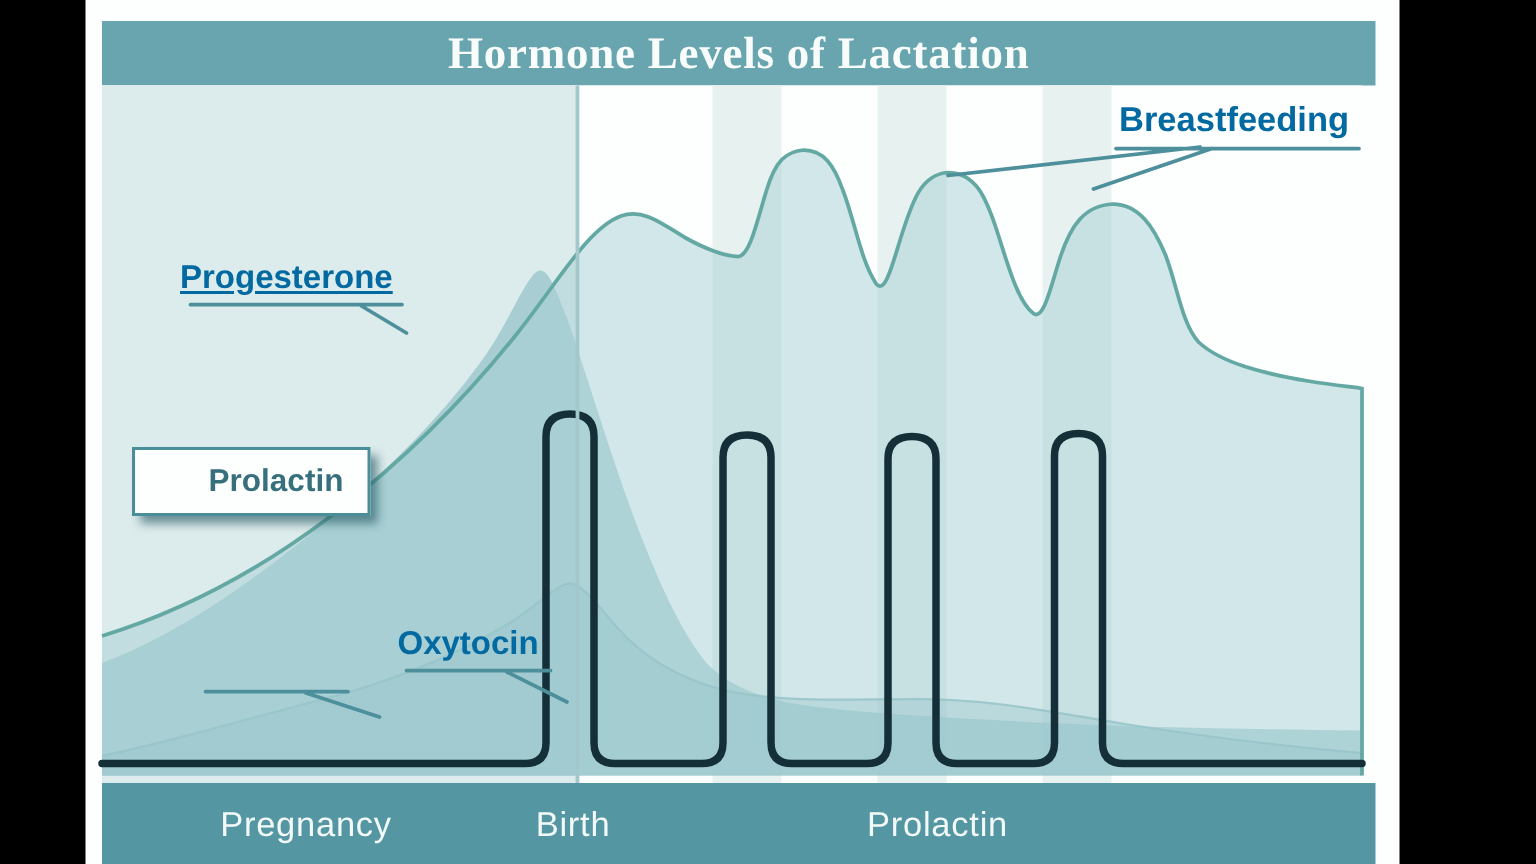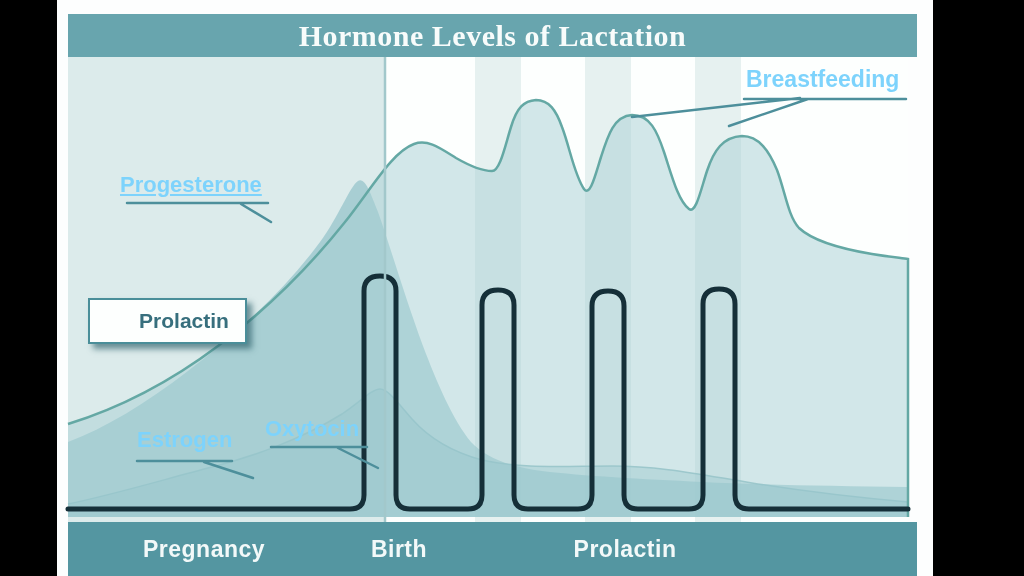--- a/index.html
+++ b/index.html
@@ -5,23 +5,23 @@
   html,body{margin:0;padding:0;background:#000;}
   body{width:1024px;height:576px;overflow:hidden;font-family:"Liberation Sans",sans-serif;}
   #stage{position:absolute;top:0;left:0;width:1024px;height:566px;background:#000;}
   .page{position:absolute;left:57px;top:0;width:876px;height:576px;background:#fdfefe;}
   .banner{position:absolute;left:68px;top:14px;width:849px;height:43px;background:#68a5ae;
           display:flex;align-items:center;justify-content:center;}
   .banner h1{margin:0;font-family:"Liberation Serif",serif;font-weight:bold;font-size:30px;
              color:#f8fcfb;letter-spacing:.5px;}
   .xband{position:absolute;left:68px;top:522px;width:849px;height:54px;background:#5496a1;}
   .xlabel{position:absolute;top:536px;transform:translateX(-50%);color:#f3f9f9;
-          font-size:23px;font-weight:700;letter-spacing:.5px;}
+          font-size:23px;font-weight:400;letter-spacing:.5px;}
   svg{position:absolute;left:0;top:0;pointer-events:none;}
-  .clabel{position:absolute;color:#7dd3fc;font-size:22px;font-weight:600;white-space:nowrap;}
+  .clabel{position:absolute;color:#0369a1;font-size:22px;font-weight:600;white-space:nowrap;}
   .prolactin-box{position:absolute;left:88px;top:298px;width:122px;height:42px;background:#fdfffe;
           border:2.5px solid #4a8e99;box-shadow:5px 5px 6px rgba(42,94,105,.65);
           display:flex;align-items:center;justify-content:center;color:#376f7d;
           font-size:21px;font-weight:600;padding-left:33px;}
 </style>
 </head>
 <body>
 
 <div id="stage">
   <div class="page"></div>
@@ -59,20 +59,19 @@
       <path d="M 137 461 H 232 M 204 462 L 253 478"></path>
       <path d="M 271 447 H 367 M 338 448 L 378 468"></path>
       <path d="M 744 99 H 906 M 800 98 L 632 117 M 808 99 L 729 126"></path>
     </g>
   </svg>
 
   <div class="clabel" style="left:120px;top:172px;text-decoration:underline;">Progesterone</div>
   <div class="prolactin-box">
     <span>Prolactin</span>
   </div>
-  <div class="clabel" style="left:137px;top:427px;">Estrogen</div>
   <div class="clabel" style="left:265px;top:416px;text-align:center;">Oxytocin</div>
   <div class="clabel" style="left:746px;top:66px;font-size:23px;">Breastfeeding</div>
 
   <div class="xlabel" style="left:204px;">Pregnancy</div>
-  <div class="xlabel" style="left:399px;">Birth</div>
+  <div class="xlabel" style="left:382px;">Birth</div>
   <div class="xlabel" style="left:625px;">Prolactin</div>
 </div>
 
 </body></html>

